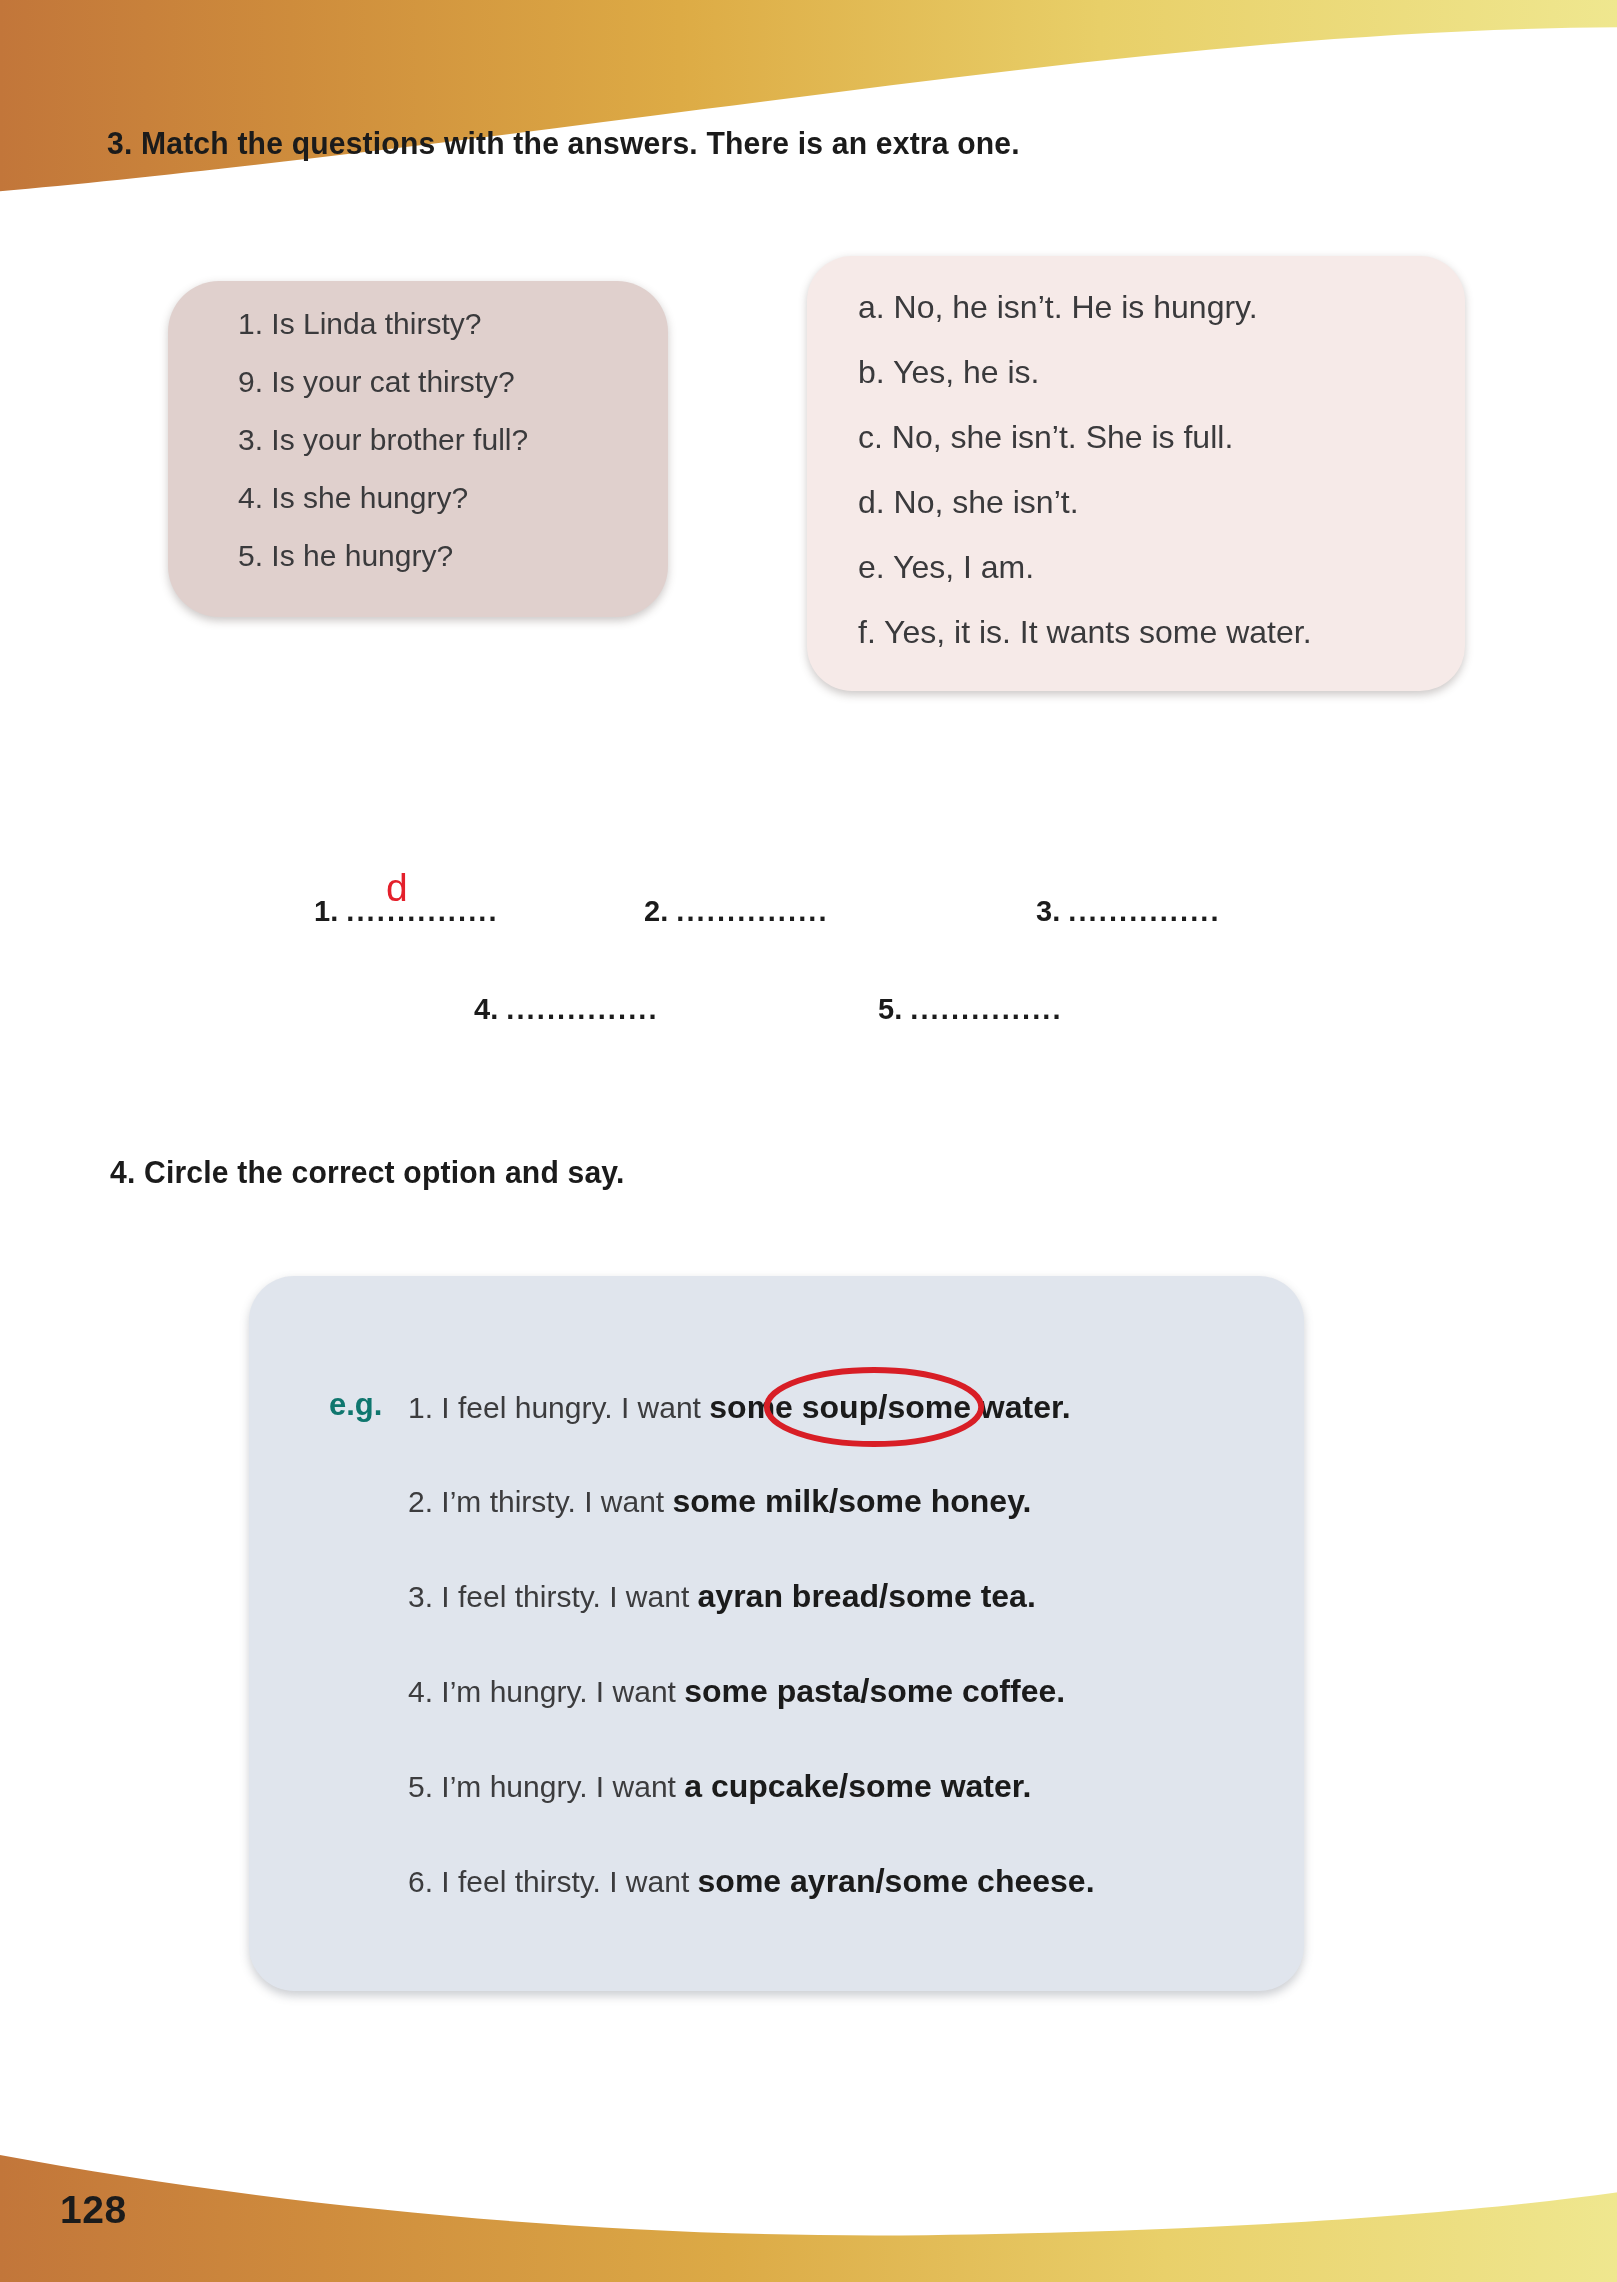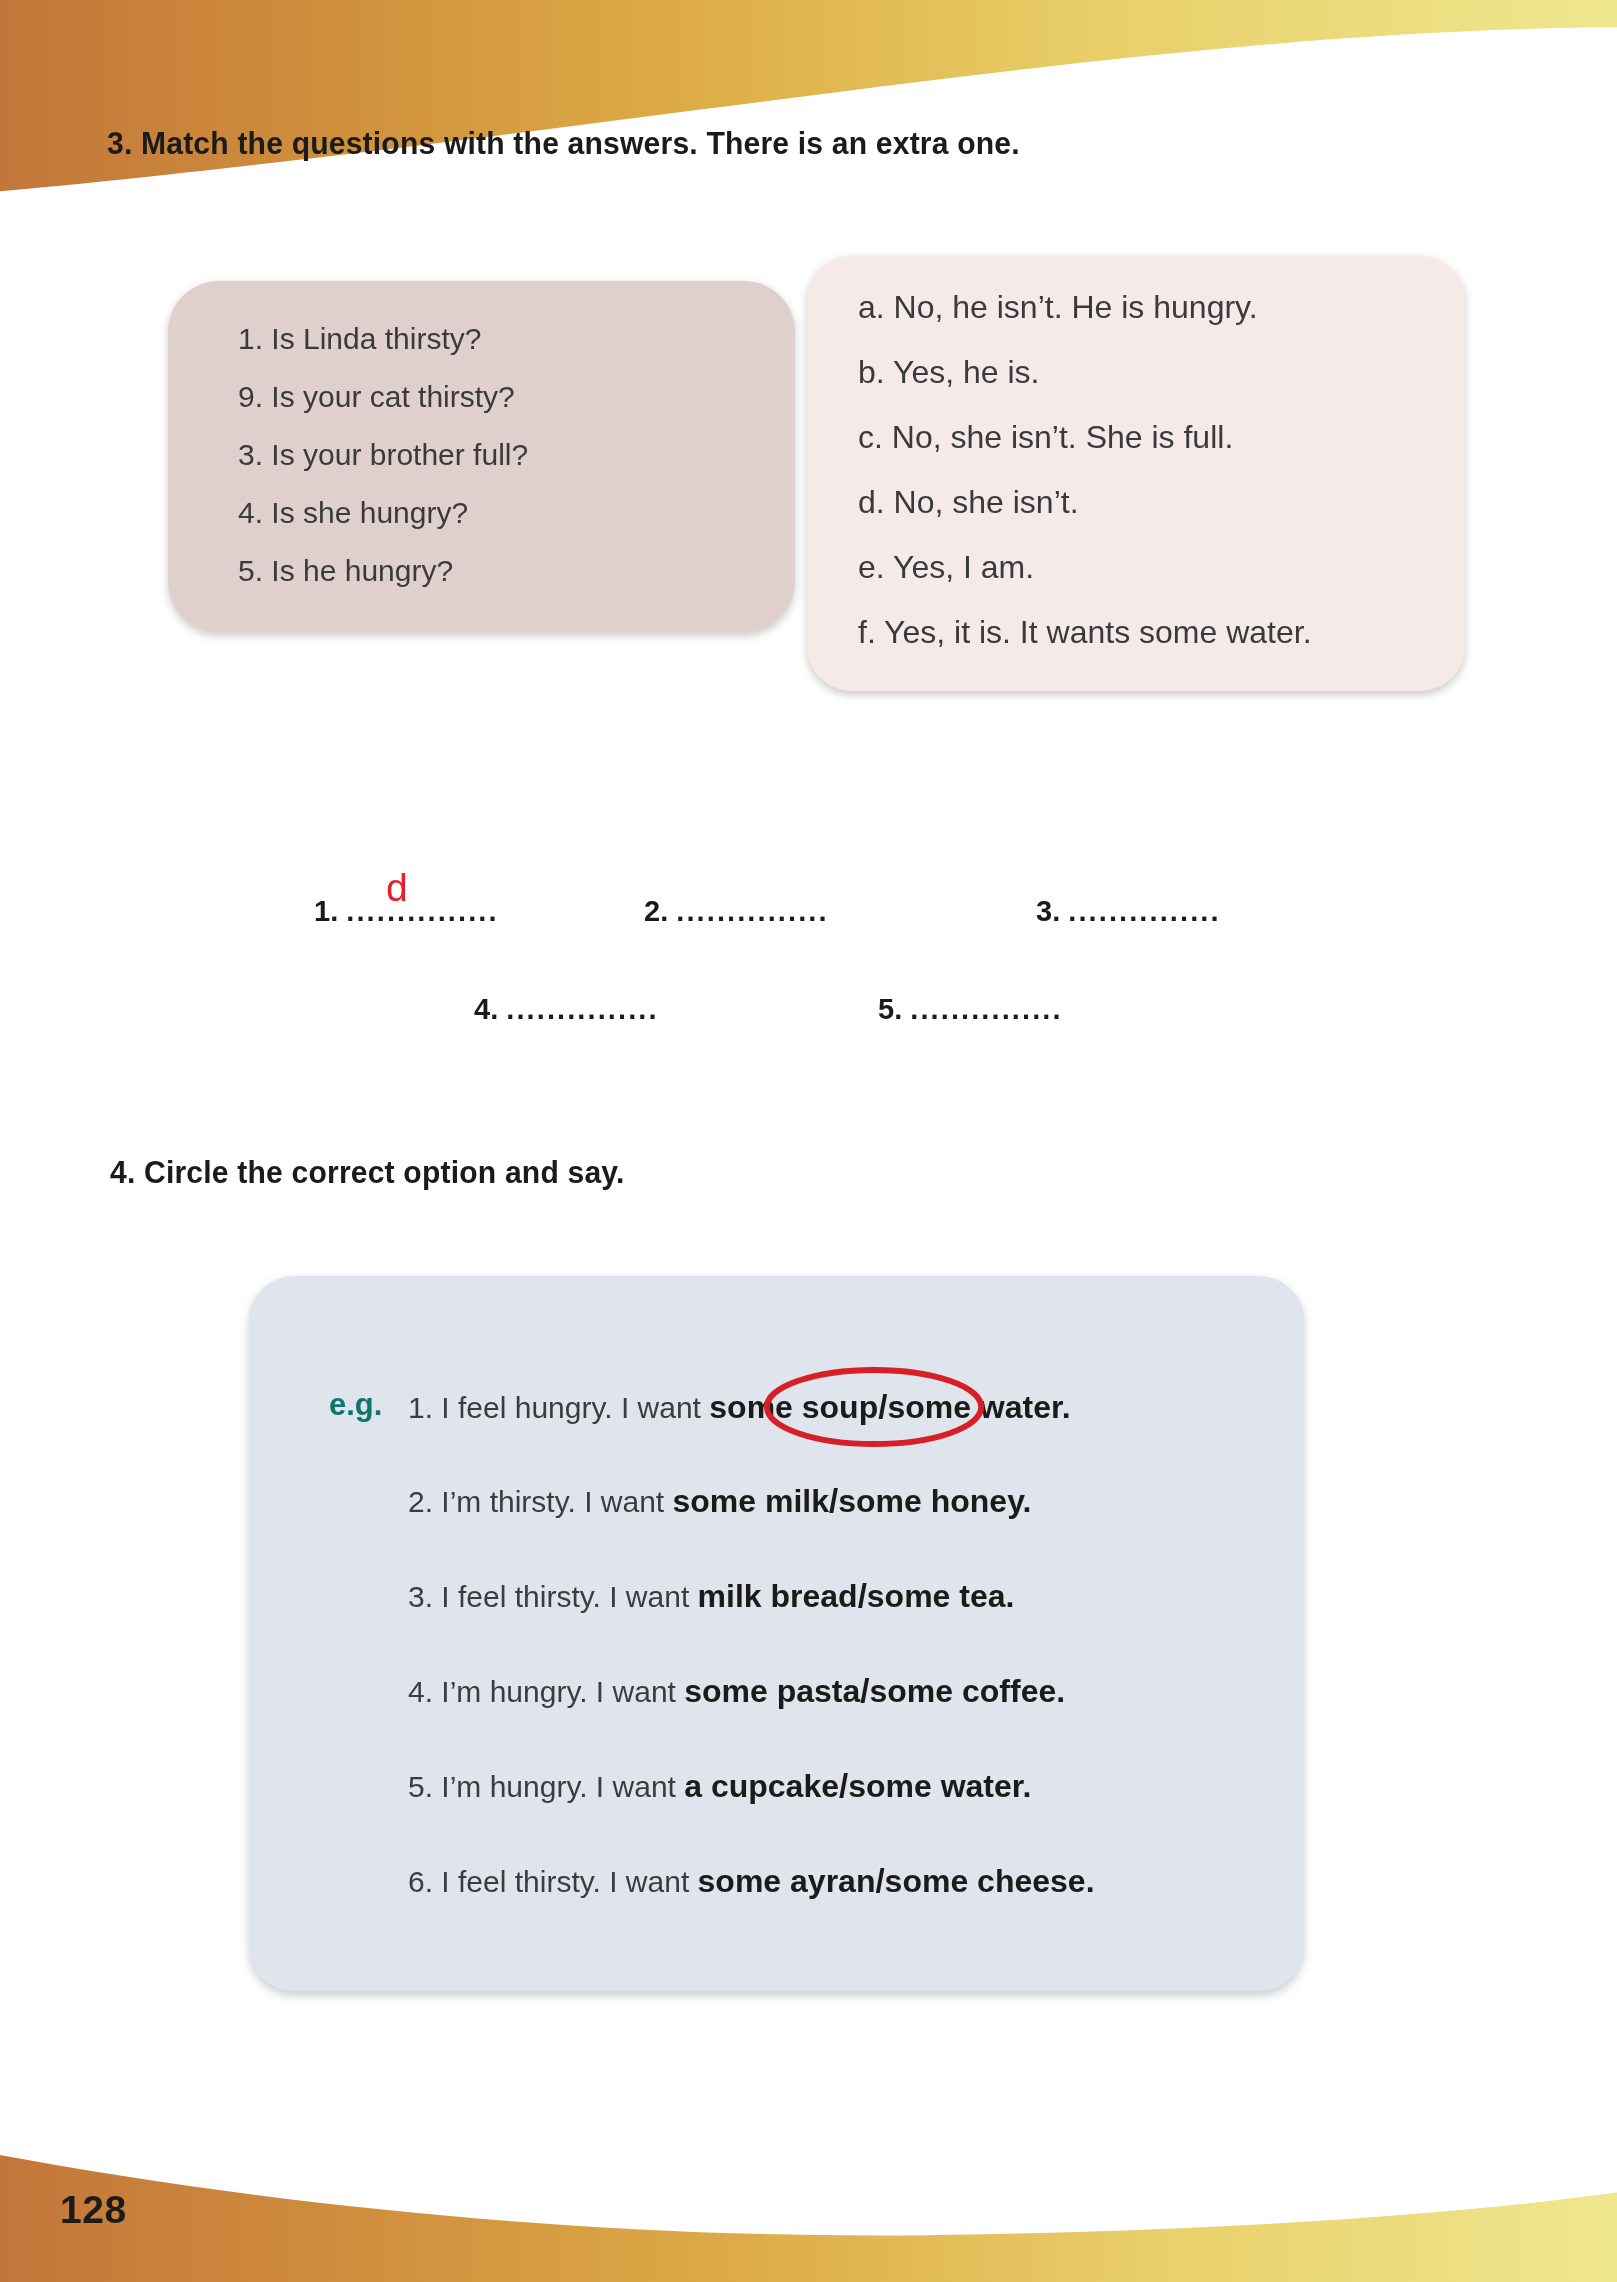--- a/index.html
+++ b/index.html
@@ -44,24 +44,24 @@
   
   .card {
     position: absolute;
     border-radius: 51px;
     box-shadow: 0 3.9px 8.8px rgba(80, 65, 60, 0.28);
     box-sizing: border-box;
   }
   #questions-card {
     left: 168px;
     top: 281px;
-    width: 627px;
+    width: 500px;
     height: 247px;
     background: #e0d0cd;
-    padding: 43px 0 0 70px;
+    padding: 28px 0 0 70px;
   }
   #answers-card {
     left: 807px;
     top: 240px;
     width: 658px;
     height: 580px;
     background: #f6eae8;
     border-radius: 45px;
     padding: 35px 0 0 51px;
   }
@@ -266,21 +266,21 @@
 
 <div class="option-line" id="option-2">
   <span>2. </span>
   <span>I’m thirsty. I want </span>
   <b>some milk</b><span class="slash">/</span><b>some honey.</b>
 </div>
 
 <div class="option-line" id="option-3">
   <span>3. </span>
   <span>I feel thirsty. I want </span>
-  <b>milk bread</b><span class="slash">/</span><b>some tea.</b>
+  <b>ayran bread</b><span class="slash">/</span><b>some tea.</b>
 </div>
 
 <div class="option-line" id="option-4">
   <span>4. </span>
   <span>I’m hungry. I want </span>
   <b>some pasta</b><span class="slash">/</span><b>some coffee.</b>
 </div>
 
 <div class="option-line" id="option-5">
   <span>5. </span>

